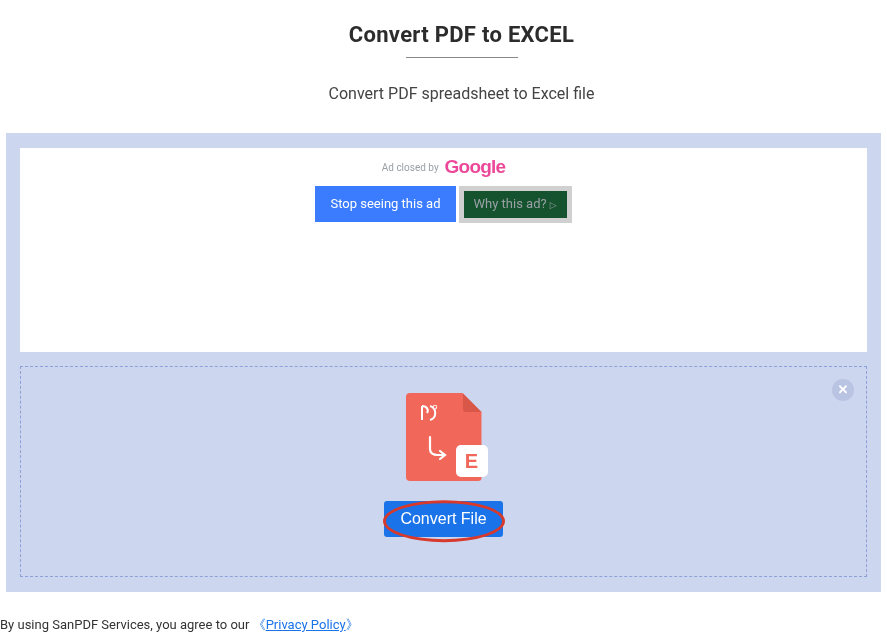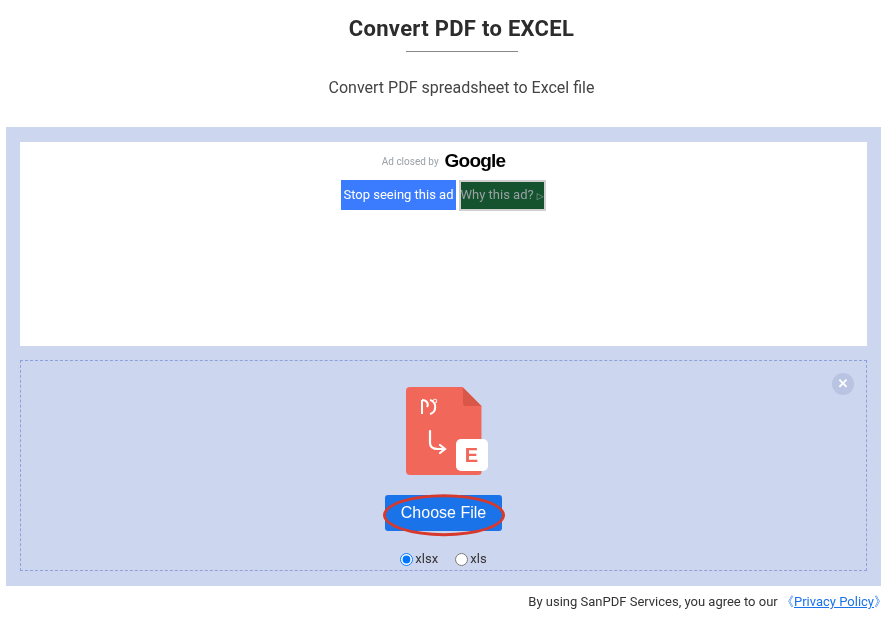--- a/index.html
+++ b/index.html
@@ -9,21 +9,21 @@
     }
     body {
       font-family: -apple-system, BlinkMacSystemFont, "Segoe UI", Roboto, Arial, sans-serif;
       background: #fff;
       width: 887px;
       height: 640px;
       overflow: hidden;
     }
     .header {
       text-align: center;
-      padding-top: 16px;
+      padding-top: 22px;
       margin-left: 36px;
     }
     .page-title {
       font-size: 22px;
       font-weight: 700;
       color: #2c2c2c;
       letter-spacing: 0.3px;
     }
     .title-underline {
       width: 112px;
@@ -53,33 +53,33 @@
       color: #9aa0a6;
       font-size: 10px;
       display: inline-block;
       vertical-align: middle;
     }
     .google-logo {
       display: inline-block;
       vertical-align: middle;
       font-size: 19px;
       font-weight: 600;
-      color: #000000;
+      color: #ec4899;
       letter-spacing: -0.8px;
       margin-left: 2px;
       font-family: Arial, sans-serif;
     }
     .ad-buttons {
       margin-top: 8px;
     }
     .ad-btn {
       display: inline-block;
       font-size: 13px;
-      padding: 5px 0;
-      border: 2px solid #0f172a;
+      padding: 5px 10px;
+      border: 5px solid #0f172a;
       vertical-align: middle;
       cursor: pointer;
       line-height: 16px;
     }
     .ad-btn.primary {
       background: #3b7cff;
       color: #fff;
       border-color: #3b7cff;
     }
     .ad-btn.secondary {
@@ -204,24 +204,24 @@
     }
     .radio-row label {
       margin: 0 7px;
       cursor: pointer;
     }
     .radio-row input {
       margin-right: 2px;
       vertical-align: middle;
     }
     .footer {
-      text-align: right;
+      text-align: left;
       font-size: 13px;
       color: #333;
-      margin-top: 7px;
+      margin-top: 24px;
     }
     .footer a {
       color: #1a73e8;
       text-decoration: underline;
     }
     .brackets {
       color: #1a73e8;
     }
   </style>
 </head>
@@ -258,27 +258,23 @@
       </svg>
       <svg class="arrow-glyph" width="28" height="28" viewBox="0 0 28 28" fill="none" stroke="#fff" stroke-width="2.2" stroke-linecap="round">
         <path d="M6 2 L6 14 Q6 20 14 20 L20 20"></path>
         <path d="M16 16 L21 20 L16 24"></path>
       </svg>
       <div class="e-badge">E</div>
     </div>
 
     <div class="choose-wrap">
       <div class="red-ellipse"></div>
-      <button class="choose-btn">Choose File</button>
-    </div>
-
-    <div class="radio-row">
-      <label><input type="radio" name="fmt" checked="" style=""><span>xlsx</span></label>
-      <label><input type="radio" name="fmt" style=""><span>xls</span></label>
-    </div>
+      <button class="choose-btn">Convert File</button>
+    </div>
+
   </div>
 
 </div>
 
 <div class="footer">
   <span>By using SanPDF Services, you agree to our </span>
   <span class="brackets">《</span><a href="#">Privacy Policy</a><span class="brackets">》</span>
 </div>
 
 </body></html>

